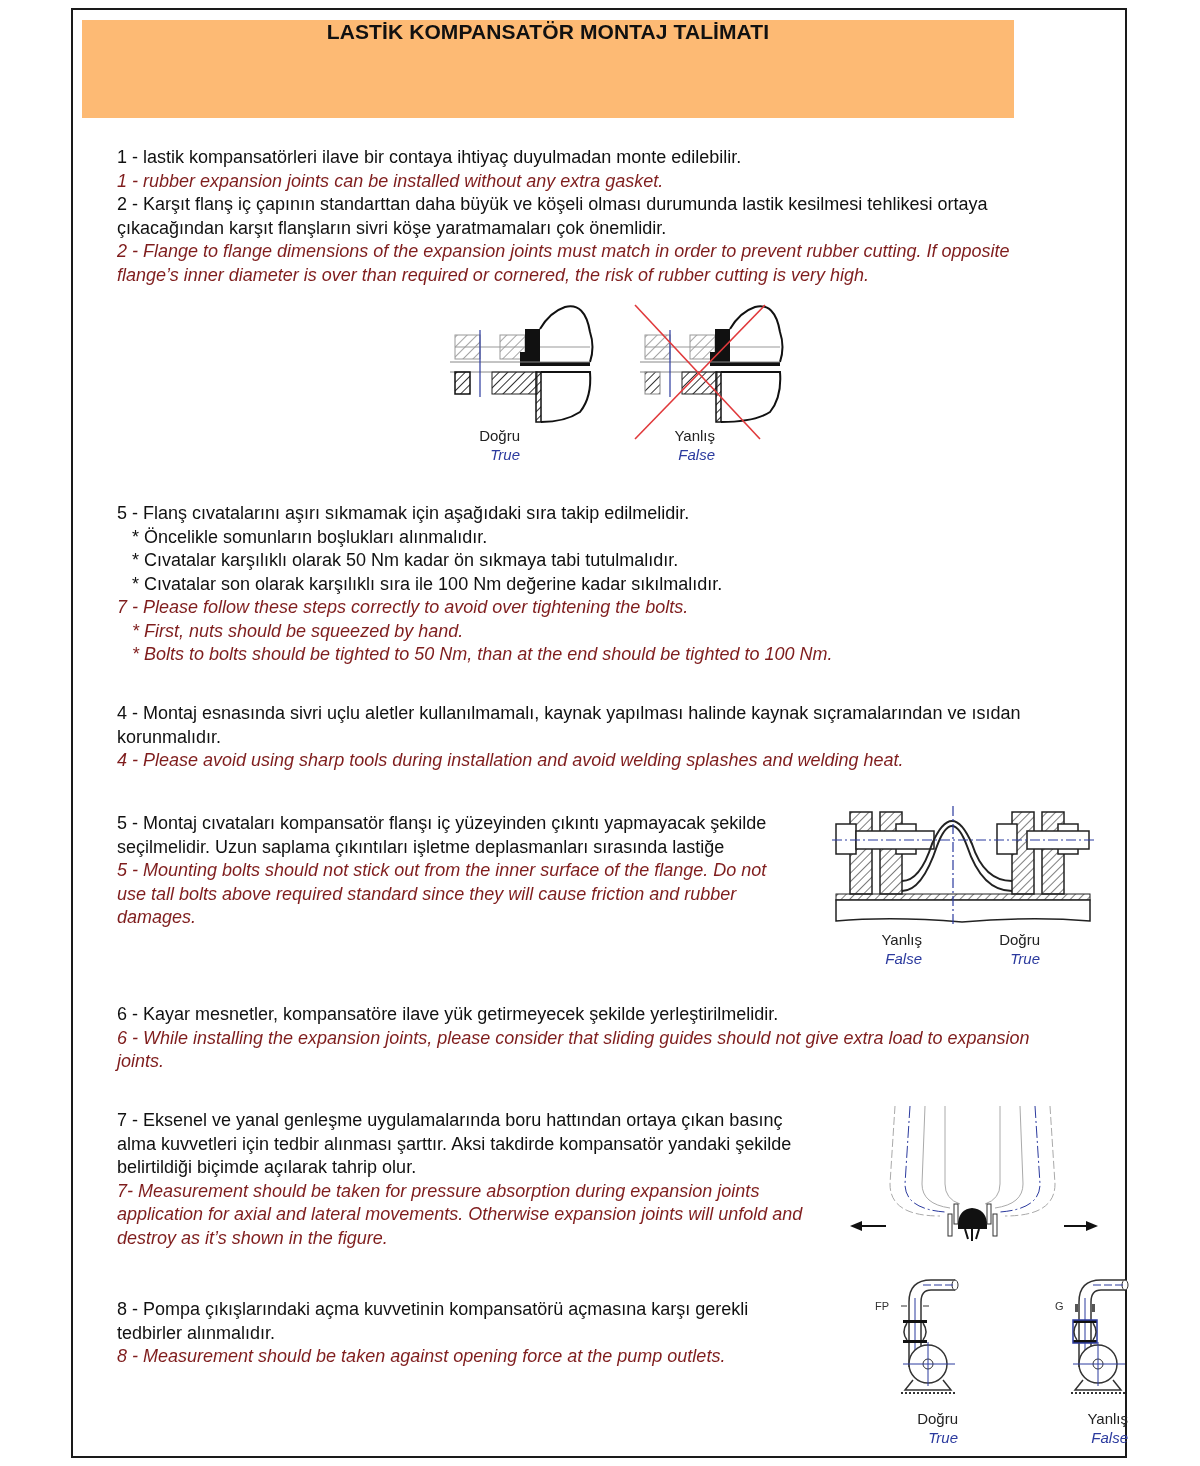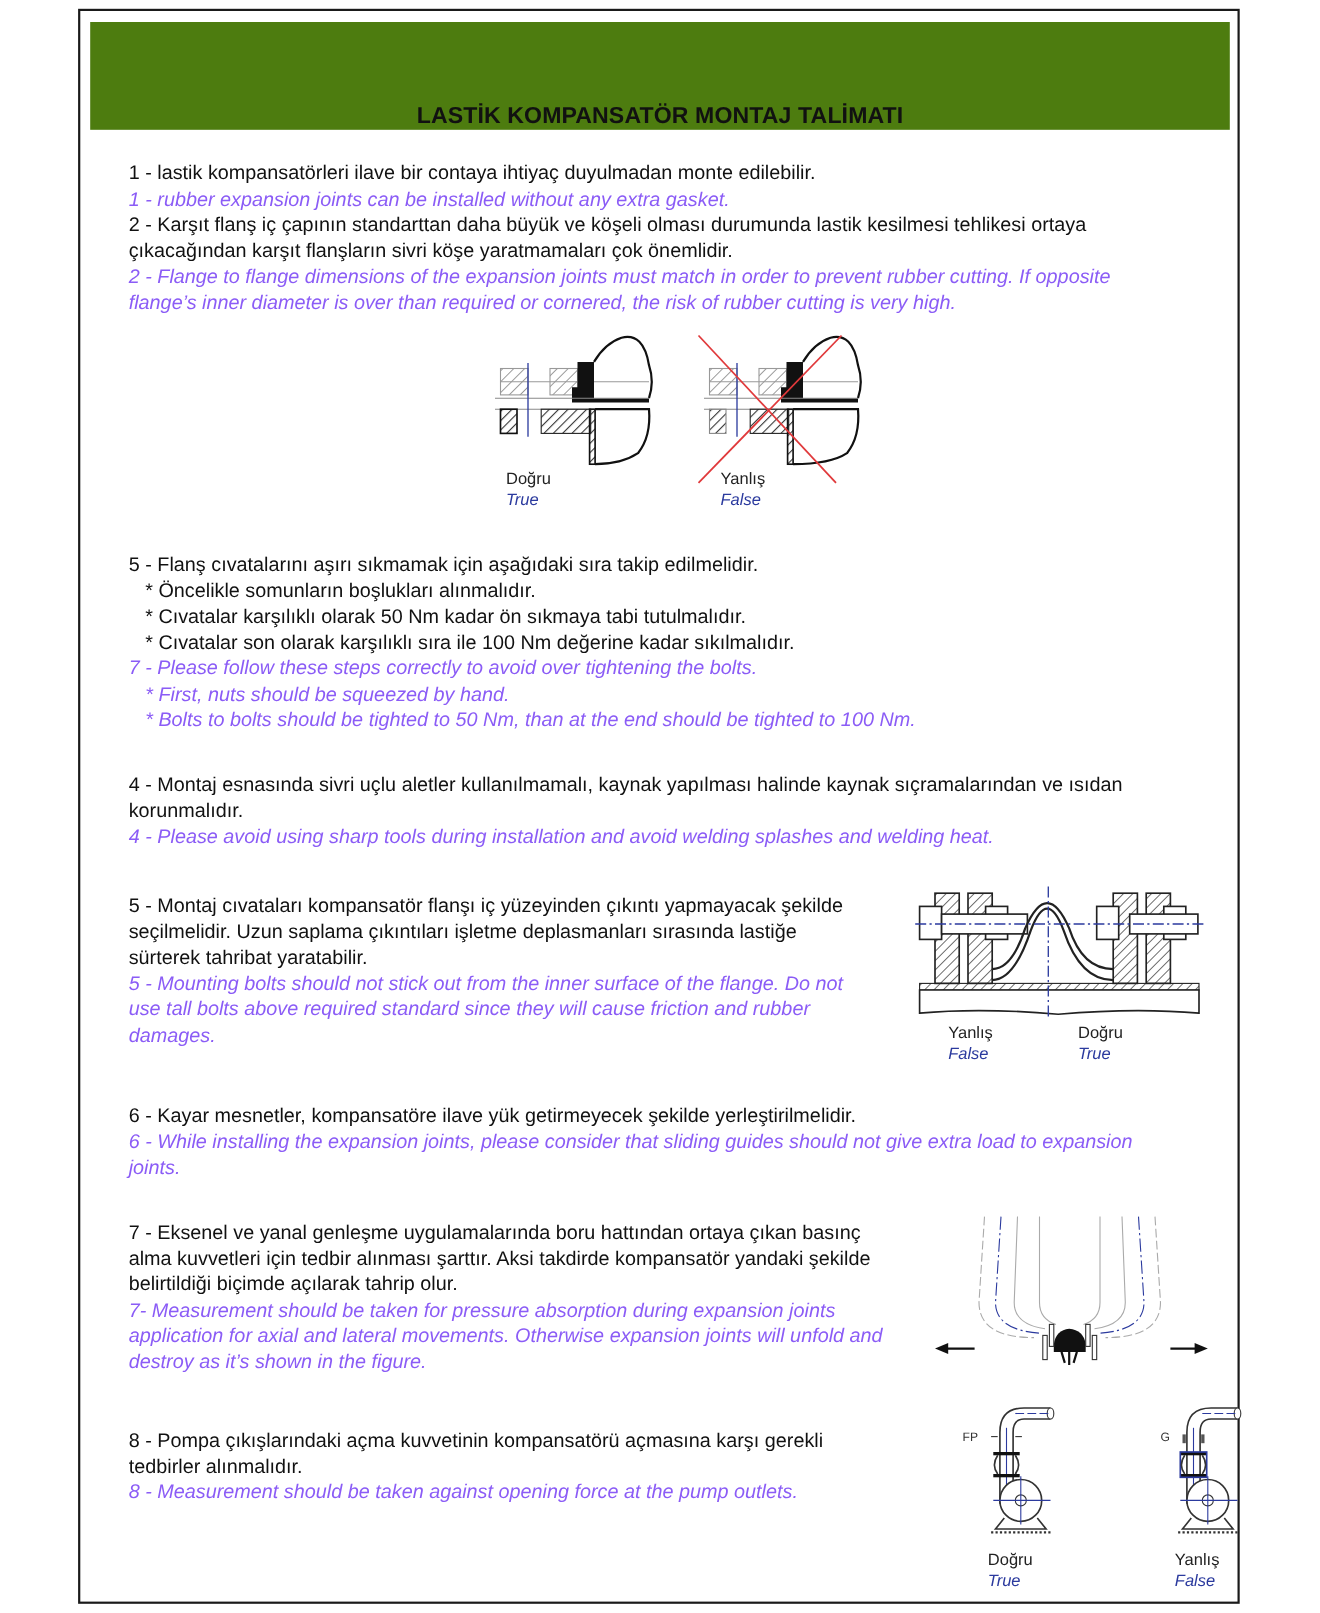--- a/index.html
+++ b/index.html
@@ -1,28 +1,28 @@
 <!DOCTYPE html>
 <html><head>
 <meta charset="utf-8">
 <style>
   html, body { margin: 0; padding: 0; background: #ffffff; }
   body { width: 1200px; height: 1466px; position: relative; overflow: hidden;
          font-family: "Liberation Sans", sans-serif; }
   .page-border { position: absolute; left: 71px; top: 8px; width: 1056px; height: 1450px;
                  border: 2px solid #1a1a1a; box-sizing: border-box; }
-  .header-band { position: absolute; left: 82px; top: 20px; width: 1036px; height: 98px;
-                 background: #4d7c0f; display: flex; align-items: flex-end; justify-content: center; }
+  .header-band { position: absolute; left: 82px; top: 20px; width: 932px; height: 98px;
+                 background: #fdba74; display: flex; align-items: flex-start; justify-content: center; }
   .header-band h1 { margin: 0; font-size: 21px; font-weight: bold; color: #111; letter-spacing: 0.1px; }
   .t { position: absolute; left: 117px; font-size: 18px; line-height: 23.5px; color: #111; white-space: nowrap; }
   .tr { color: #111; }
-  .en { color: #8b5cf6; font-style: italic; }
+  .en { color: #7f1d1d; font-style: italic; }
   .ind { padding-left: 15px; }
   .fig { position: absolute; }
-  .cap { position: absolute; font-size: 15px; line-height: 19px; text-align: left; }
+  .cap { position: absolute; font-size: 15px; line-height: 19px; text-align: right; }
   .cap .tr-c { color: #222; }
   .cap .en-c { color: #2b3a9e; font-style: italic; }
   svg { display: block; overflow: visible; }
 </style>
 </head>
 <body>
 
 <div class="page-border"></div>
 
 <div class="header-band">
@@ -101,21 +101,20 @@
 
 <div class="t" style="top:702px">
   <div class="tr">4 - Montaj esnasında sivri uçlu aletler kullanılmamalı, kaynak yapılması halinde kaynak sıçramalarından ve ısıdan</div>
   <div class="tr">korunmalıdır.</div>
   <div class="en">4 - Please avoid using sharp tools during installation and avoid welding splashes and welding heat.</div>
 </div>
 
 <div class="t" style="top:812px">
   <div class="tr">5 - Montaj cıvataları kompansatör flanşı iç yüzeyinden çıkıntı yapmayacak şekilde</div>
   <div class="tr">seçilmelidir. Uzun saplama çıkıntıları işletme deplasmanları sırasında lastiğe</div>
-  <div class="tr">sürterek tahribat yaratabilir.</div>
   <div class="en">5 - Mounting bolts should not stick out from the inner surface of the flange. Do not</div>
   <div class="en">use tall bolts above required standard since they will cause friction and rubber</div>
   <div class="en">damages.</div>
 </div>
 
 <div class="fig" style="left:832px; top:806px;">
   <svg width="262" height="118" viewBox="0 0 262 118">
     <defs>
       <pattern id="h2" width="6" height="6" patternUnits="userSpaceOnUse" patternTransform="rotate(45)">
         <line x1="0" y1="0" x2="0" y2="6" stroke="#444" stroke-width="1.4"></line>

